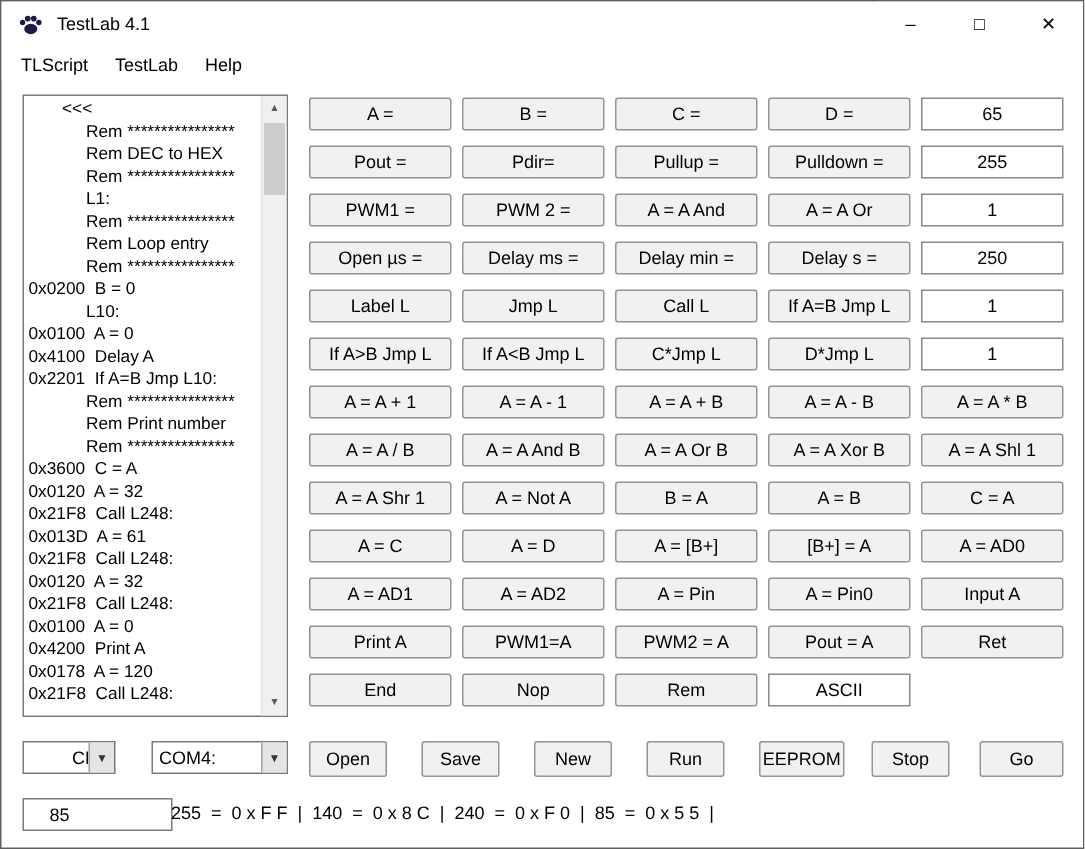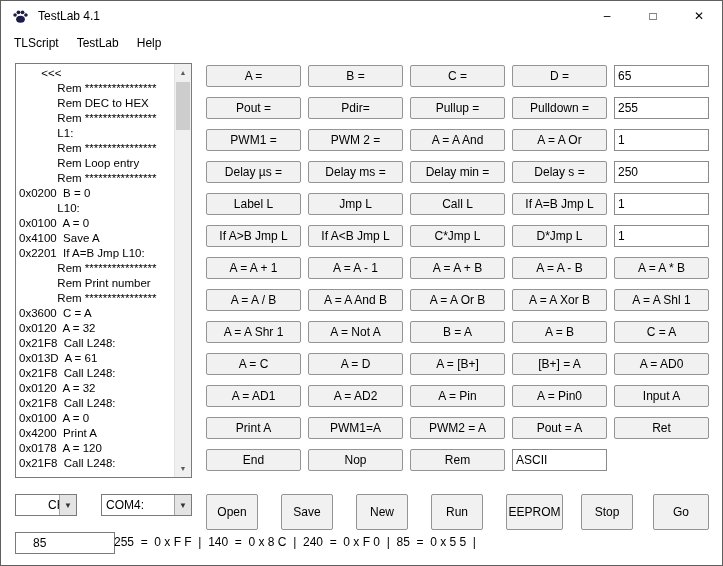--- a/index.html
+++ b/index.html
@@ -23,26 +23,26 @@
   .list-content { position:absolute; left:0; top:0; right:17px; bottom:0; overflow:hidden; padding:2px 0 0 3px; }
   .code-line { font-size:11.5px; line-height:15px; white-space:pre; color:#000; }
   .vscroll { position:absolute; top:0; right:0; bottom:0; width:17px; background:#f0f0f0; border-left:1px solid #e3e3e3; }
   .scroll-btn { position:absolute; left:0; width:16px; height:17px; display:flex; align-items:center; justify-content:center; font-size:7px; color:#5a5a5a; }
   .scroll-btn.up { top:0; }
   .scroll-btn.down { bottom:0; }
   .scroll-thumb { position:absolute; left:1px; width:14px; top:18px; height:48px; background:#cdcdcd; }
   
   .grid { position:absolute; left:205px; top:64px; display:grid; grid-template-columns:repeat(5,95px); column-gap:7px; row-gap:10px; grid-auto-rows:22px; }
   .gbtn { background:#f1f1f1; border:1px solid #949494; border-radius:2px; font-family:inherit; font-size:12px; color:#000; height:22px; padding:0 1px; text-align:center; overflow:hidden; white-space:nowrap; }
-  .ginput { background:#fff; border:1px solid #8a8a8a; height:22px; font-family:inherit; font-size:12px; color:#000; padding:0 3px; width:95px; }
+  .ginput { background:#fff; border:1px solid #8a8a8a; height:22px; font-family:inherit; font-size:12px; color:#000; padding:0 3px; width:95px;text-align:center; }
   
   .combo { position:absolute; top:493px; height:22px; border:1px solid #7a7a7a; background:#fff; display:flex; }
   .combo-text { flex:1; font-size:12px; padding:3px 0 0 4px; white-space:nowrap; overflow:hidden; }
   .combo-arrow { width:17px; background:#e4e4e4; border-left:1px solid #a5a5a5; display:flex; align-items:center; justify-content:center; font-size:8px; color:#333; }
-  .tbtn { position:absolute; top:493px; height:36px; background:#f1f1f1; border:1px solid #949494; border-radius:2px; font-family:inherit; font-size:12px; color:#000; }
+  .tbtn { position:absolute; top:493px; height:24px; background:#f1f1f1; border:1px solid #949494; border-radius:2px; font-family:inherit; font-size:12px; color:#000; }
   
   .status-input { position:absolute; left:14px; top:531px; width:100px; height:22px; background:#fff; border:1px solid #7a7a7a; font-family:inherit; font-size:12px; padding:0 17px; }
   .status-text { position:absolute; left:113px; top:534px; font-size:12px; color:#000; white-space:pre; }
 </style>
 </head>
 <body>
 
 <div class="window">
 
   <div class="titlebar">
@@ -73,21 +73,21 @@
       <div class="code-line">            Rem ****************</div>
       <div class="code-line">            Rem DEC to HEX</div>
       <div class="code-line">            Rem ****************</div>
       <div class="code-line">            L1:</div>
       <div class="code-line">            Rem ****************</div>
       <div class="code-line">            Rem Loop entry</div>
       <div class="code-line">            Rem ****************</div>
       <div class="code-line">0x0200  B = 0</div>
       <div class="code-line">            L10:</div>
       <div class="code-line">0x0100  A = 0</div>
-      <div class="code-line">0x4100  Save A</div>
+      <div class="code-line">0x4100  Delay A</div>
       <div class="code-line">0x2201  If A=B Jmp L10:</div>
       <div class="code-line">            Rem ****************</div>
       <div class="code-line">            Rem Print number</div>
       <div class="code-line">            Rem ****************</div>
       <div class="code-line">0x3600  C = A</div>
       <div class="code-line">0x0120  A = 32</div>
       <div class="code-line">0x21F8  Call L248:</div>
       <div class="code-line">0x013D  A = 61</div>
       <div class="code-line">0x21F8  Call L248:</div>
       <div class="code-line">0x0120  A = 32</div>
@@ -117,21 +117,21 @@
     <button class="gbtn">Pullup =</button>
     <button class="gbtn">Pulldown =</button>
     <input class="ginput" value="255" style="">
 
     <button class="gbtn">PWM1 =</button>
     <button class="gbtn">PWM 2 =</button>
     <button class="gbtn">A = A And</button>
     <button class="gbtn">A = A Or</button>
     <input class="ginput" value="1" style="">
 
-    <button class="gbtn">Delay µs =</button>
+    <button class="gbtn">Open µs =</button>
     <button class="gbtn">Delay ms =</button>
     <button class="gbtn">Delay min =</button>
     <button class="gbtn">Delay s =</button>
     <input class="ginput" value="250" style="">
 
     <button class="gbtn">Label L</button>
     <button class="gbtn">Jmp L</button>
     <button class="gbtn">Call L</button>
     <button class="gbtn">If A=B Jmp L</button>
     <input class="ginput" value="1" style="">

